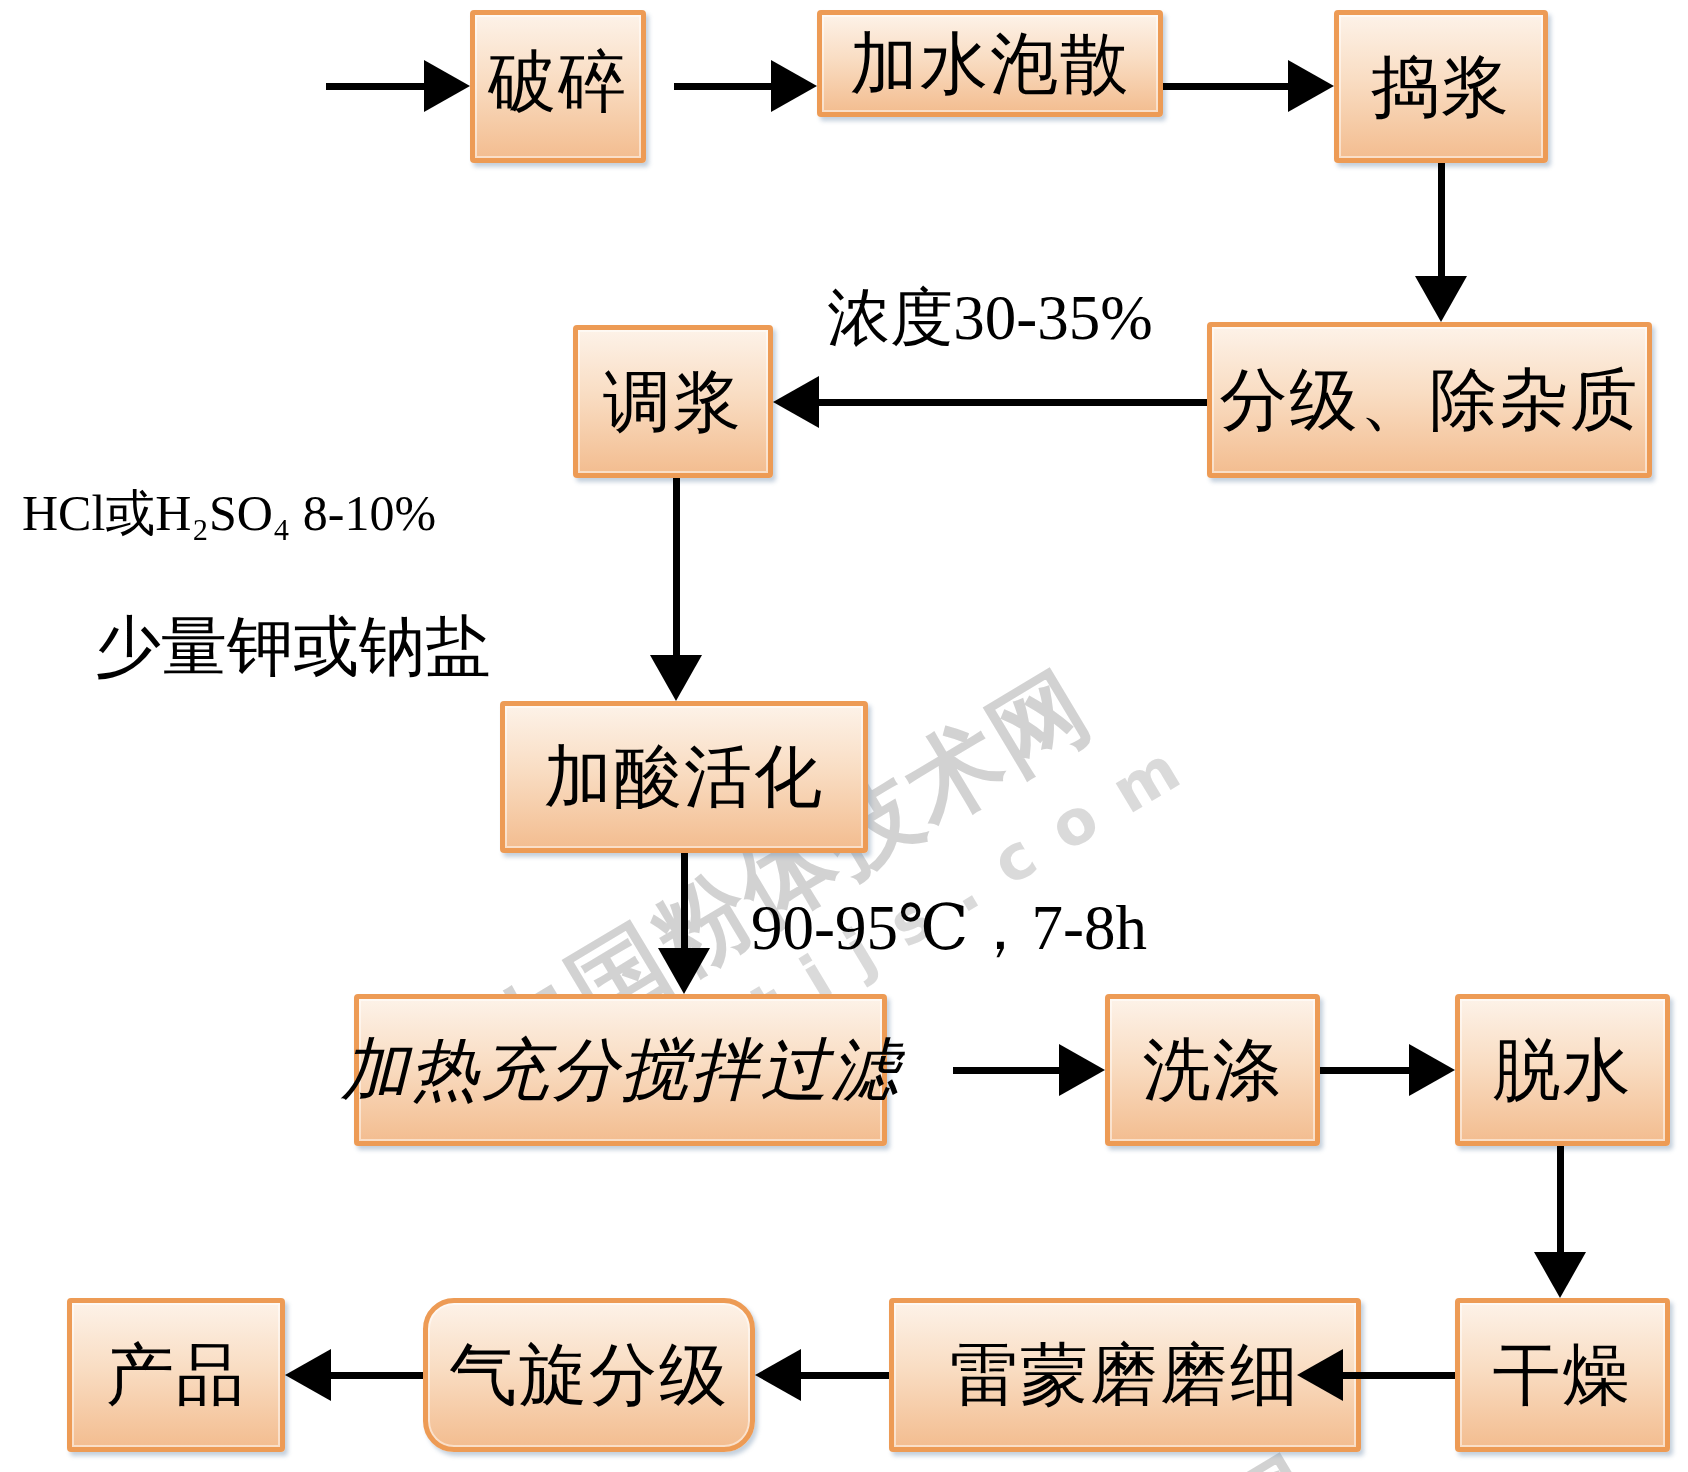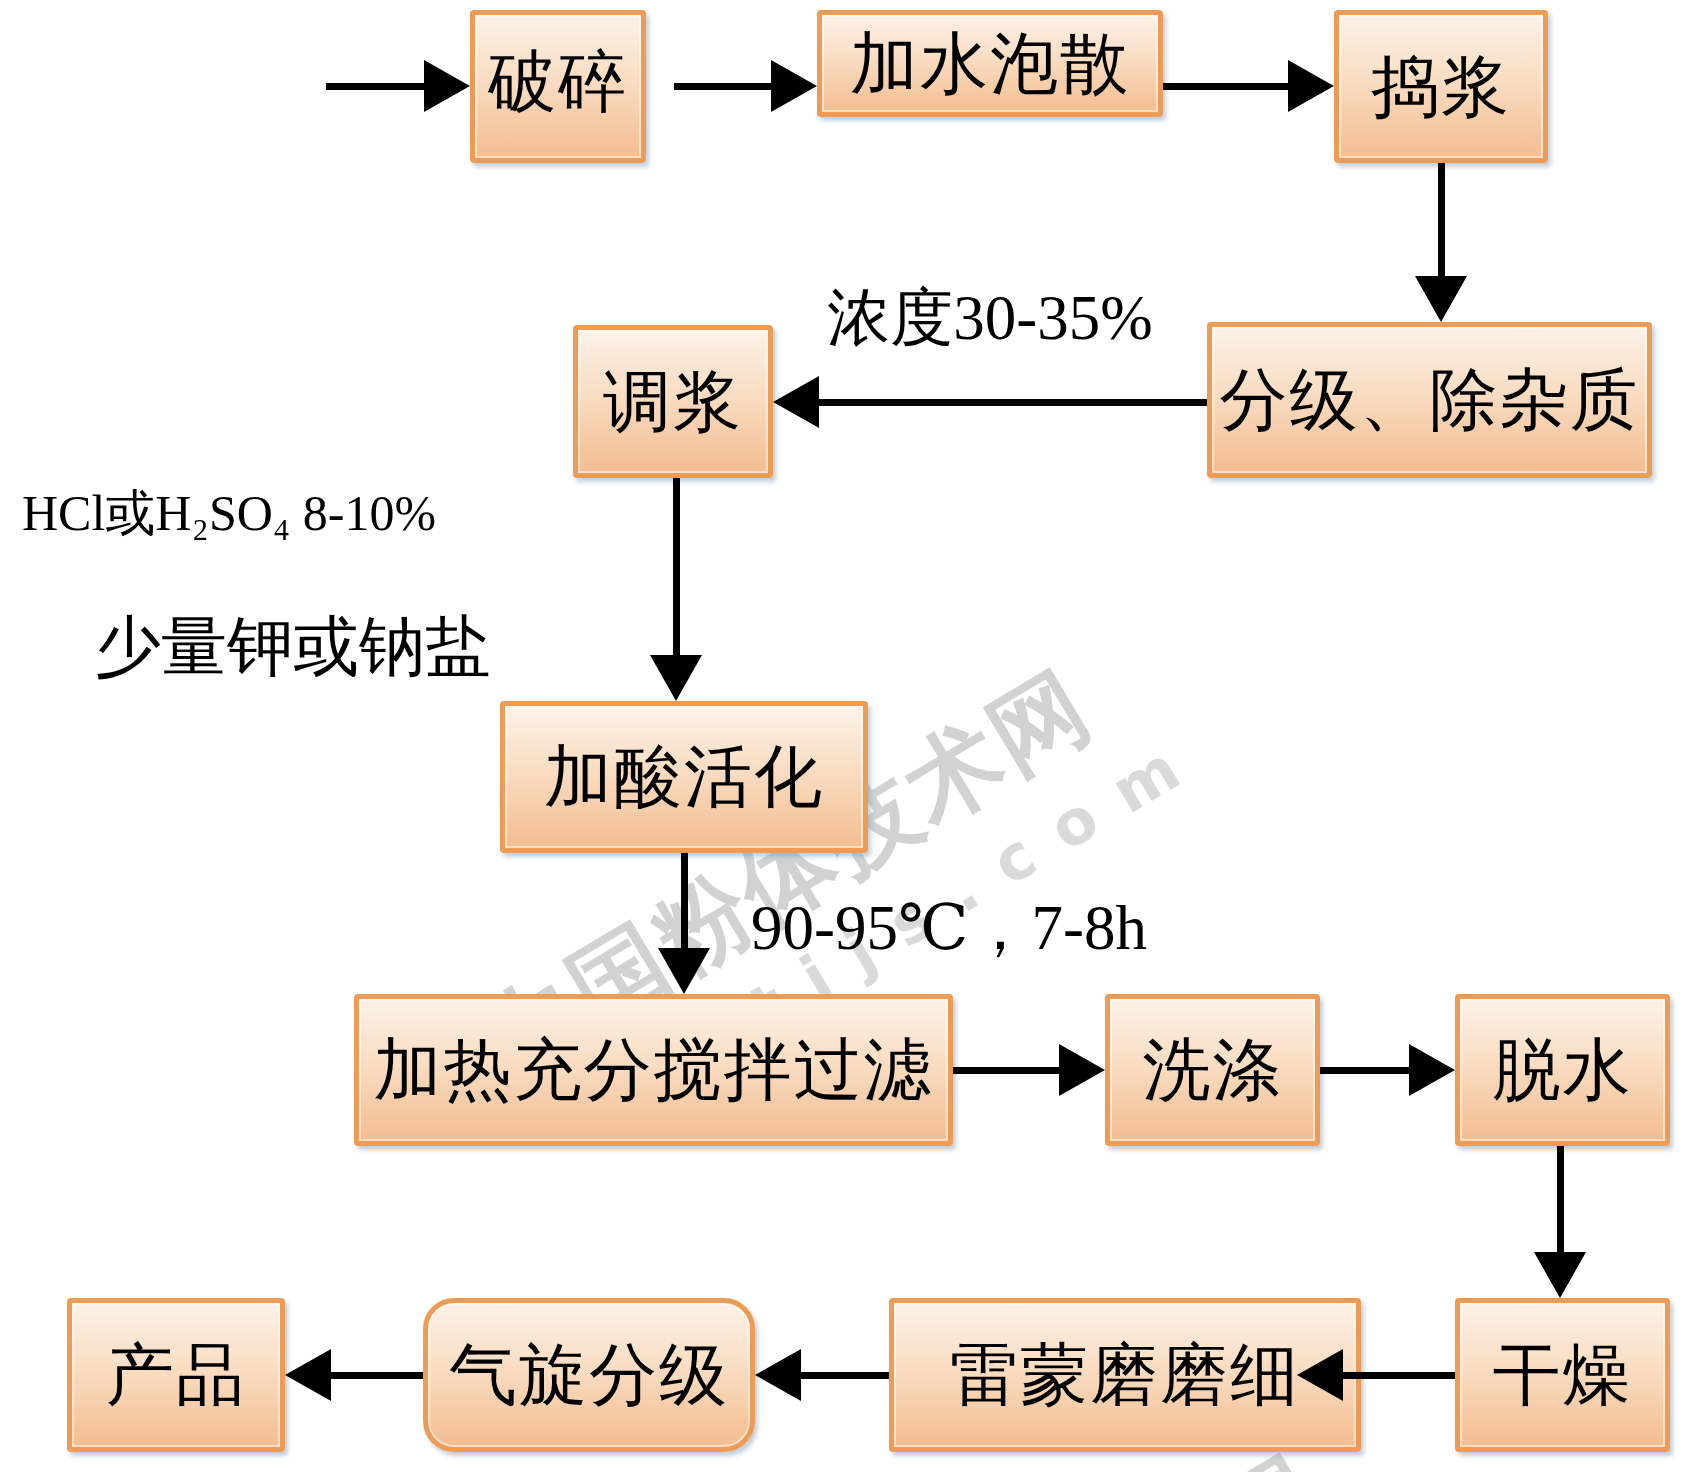--- a/index.html
+++ b/index.html
@@ -87,21 +87,21 @@
     </div>
     <div class="node" style="left: 1207px; top: 322px; width: 445px; height: 156px;">
       <span>分级、除杂质</span>
     </div>
     <div class="node" style="left: 573px; top: 325px; width: 200px; height: 153px;">
       <span>调浆</span>
     </div>
     <div class="node" style="left: 500px; top: 701px; width: 368px; height: 152px;">
       <span>加酸活化</span>
     </div>
-    <div class="node" style="left: 354px; top: 994px; width: 599px; height: 152px;">
+    <div class="node" style="left: 354px; top: 994px; width: 533px; height: 152px; font-style: italic;">
       <span>加热充分搅拌过滤</span>
     </div>
     <div class="node" style="left: 1105px; top: 994px; width: 215px; height: 152px;">
       <span>洗涤</span>
     </div>
     <div class="node" style="left: 1455px; top: 994px; width: 215px; height: 152px;">
       <span>脱水</span>
     </div>
     <div class="node" style="left: 1455px; top: 1298px; width: 215px; height: 154px;">
       <span>干燥</span>

